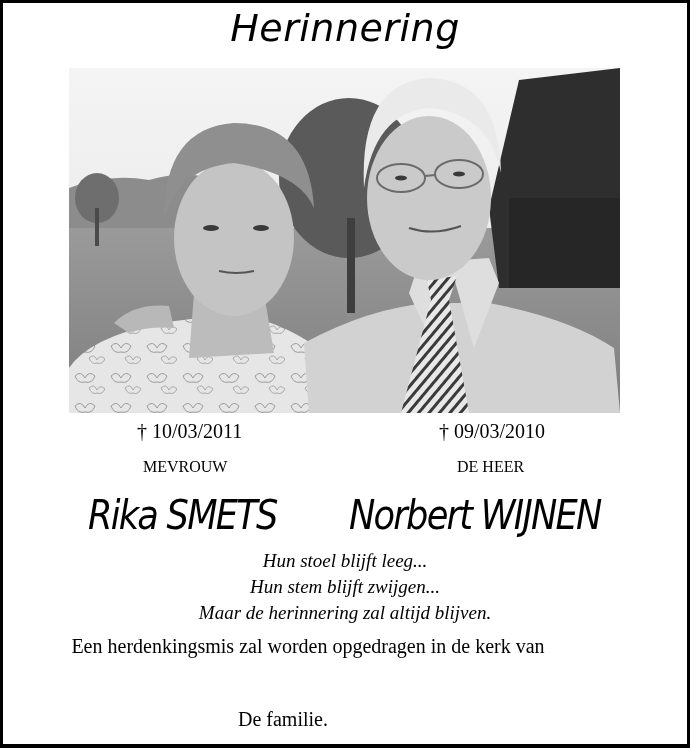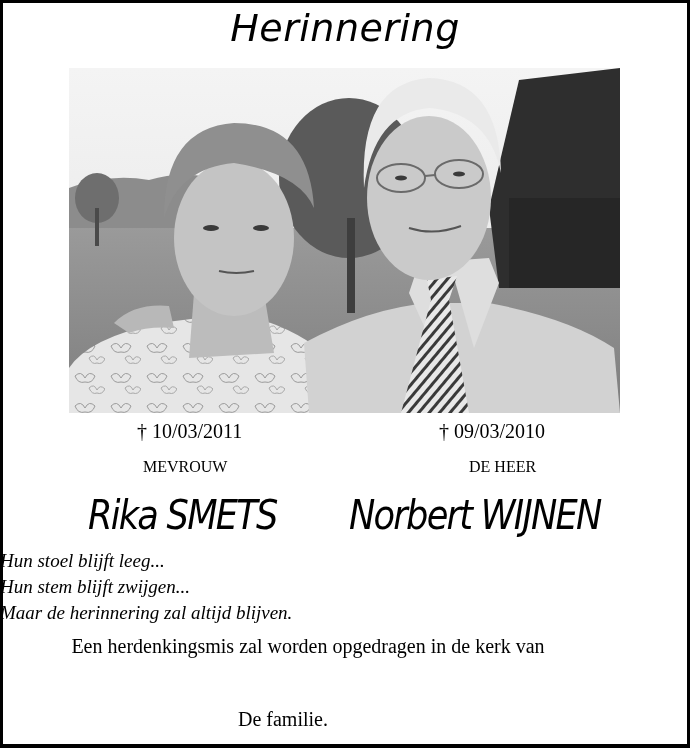--- a/index.html
+++ b/index.html
@@ -27,32 +27,32 @@
     position: absolute; top: 420px;
     font-family: "Liberation Serif", serif; font-size: 20px; color: #000;
   }
   .date.left { left: 137px; }
   .date.right { left: 439px; }
   .honorific {
     position: absolute; top: 458px;
     font-family: "Liberation Serif", serif; font-size: 16px; color: #000;
   }
   .honorific.left { left: 143px; }
-  .honorific.right { left: 457px; margin-left: 12px; }
+  .honorific.right { left: 457px; }
   .name {
     position: absolute; top: 492px;
     font-family: "DejaVu Sans", sans-serif; font-style: italic;
     font-size: 40px; color: #000; letter-spacing: -2px; white-space: nowrap;
     transform: scaleX(0.88); transform-origin: left top;
   }
   .name.left { left: 88px; }
   .name.right { left: 349px; }
   .poem {
     position: absolute; left: 0; width: 690px; top: 548px;
-    text-align: left;
+    text-align: center;
     font-family: "Liberation Serif", serif; font-style: italic;
     font-size: 19px; line-height: 26px; color: #000;
   }
   .poem div { white-space: nowrap; }
   .notice {
     position: absolute; left: 0; width: 616px; top: 634px;
     text-align: center;
     font-family: "Liberation Serif", serif; font-size: 20px;
     line-height: 24px; color: #000;
   }

